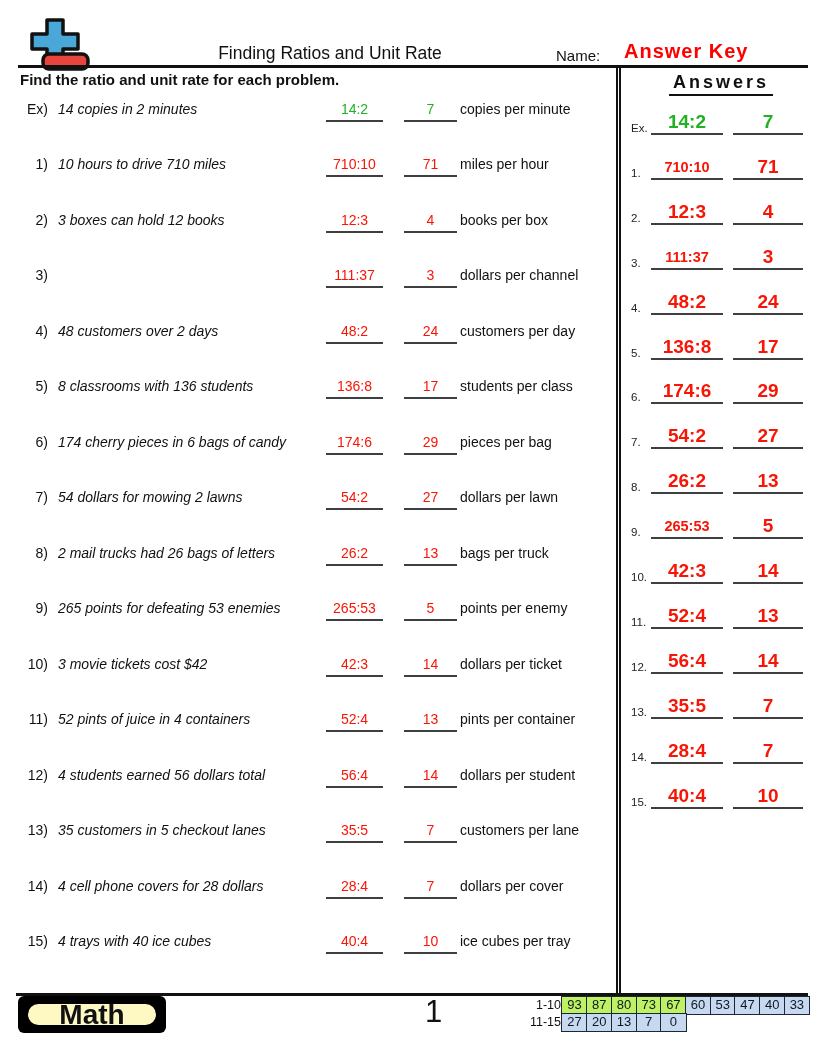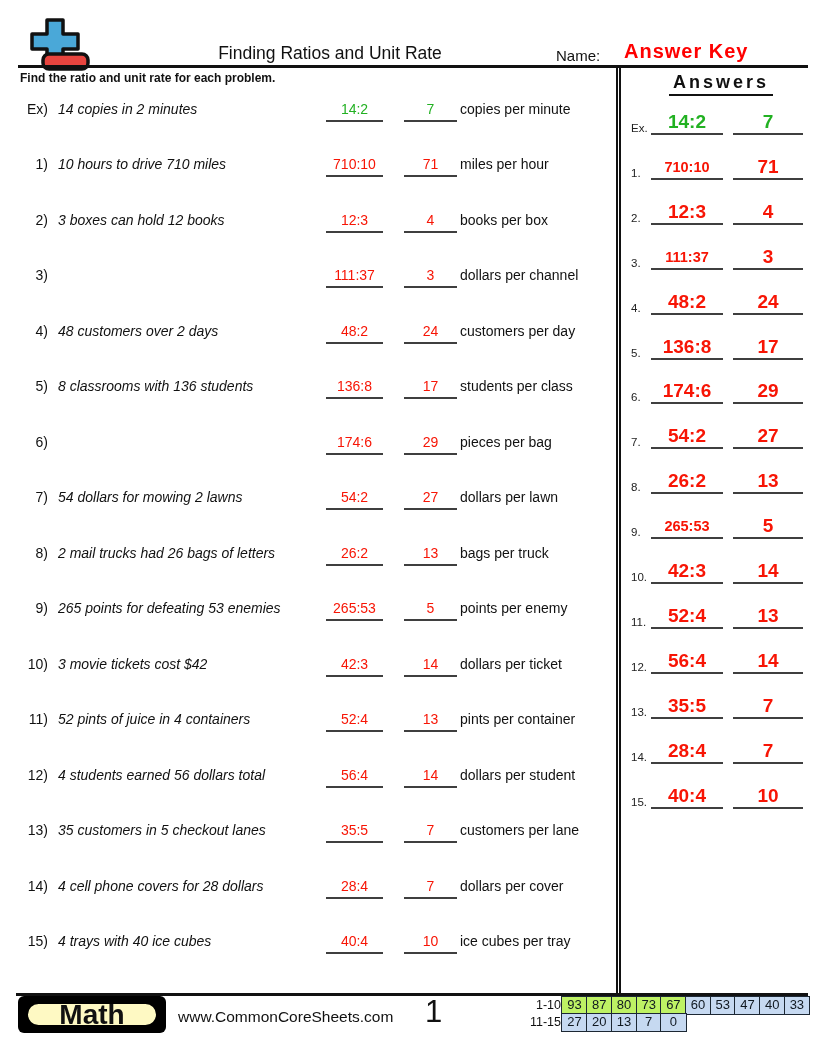--- a/index.html
+++ b/index.html
@@ -13,21 +13,21 @@
   .page{position:relative;width:816px;height:1056px;background:#fff;overflow:hidden;
         font-family:"Liberation Sans",sans-serif;color:var(--ink);}
 
   
   .logo-svg{position:absolute;left:30px;top:18px;}
   .header-rule{position:absolute;left:18px;right:8px;top:65px;height:3px;background:#111;}
   .ws-title{position:absolute;left:0;top:43px;width:660px;text-align:center;font-size:17.5px;}
   .name-label{position:absolute;left:556px;top:47px;font-size:15px;}
   .name-value{position:absolute;left:624px;top:40px;font-size:20px;font-weight:bold;
               letter-spacing:1px;color:#ff0000;}
-  .instructions{position:absolute;left:20px;top:71px;font-size:12px;font-weight:bold;}
+  .instructions{position:absolute;left:20px;top:71px;font-size:15px;font-weight:bold;}
 
   
   .prob-row{position:absolute;left:20px;width:600px;height:24px;font-size:14px;}
   .pnum{position:absolute;left:0;width:28px;text-align:right;font-weight:normal;line-height:21px;}
   .ptext{position:absolute;left:38px;white-space:nowrap;line-height:21px;font-style:italic;}
   .line{position:absolute;top:0;height:21px;border-bottom:2px solid var(--line-gray);text-align:center;}
   .line.ratio{left:306px;width:57px;}
   .line.rate{left:384px;width:53px;}
   .line .val{display:block;line-height:21px;font-size:14px;color:var(--red);}
   .prob-row.ex .val{color:var(--green);}
@@ -140,20 +140,21 @@
       <span class="line ratio">
         <span class="val">136:8</span>
       </span>
       <span class="line rate">
         <span class="val">17</span>
       </span>
       <span class="punit">students per class</span>
     </div>
   <div class="prob-row" style="top:432px">
       <span class="pnum">6)</span>
+      <span class="ptext">174 cherry pieces in 6 bags of candy</span>
       <span class="line ratio">
         <span class="val">174:6</span>
       </span>
       <span class="line rate">
         <span class="val">29</span>
       </span>
       <span class="punit">pieces per bag</span>
     </div>
   <div class="prob-row" style="top:487px">
       <span class="pnum">7)</span>
@@ -400,21 +401,20 @@
         <span class="ak-line r2">
           <span class="val">10</span>
         </span>
       </div>
   </div>
 
   <div class="footer-rule"></div>
   <div class="math-badge">
     <div class="math-badge-inner">Math</div>
   </div>
-  <div class="website">www.CommonCoreSheets.com</div>
   <div class="page-num">1</div>
 
   <div class="score-table">
     <div class="score-row">
       <span class="score-label">1-10</span>
       <span class="score-cell">93</span>
       <span class="score-cell">87</span>
       <span class="score-cell">80</span>
       <span class="score-cell">73</span>
       <span class="score-cell">67</span>

